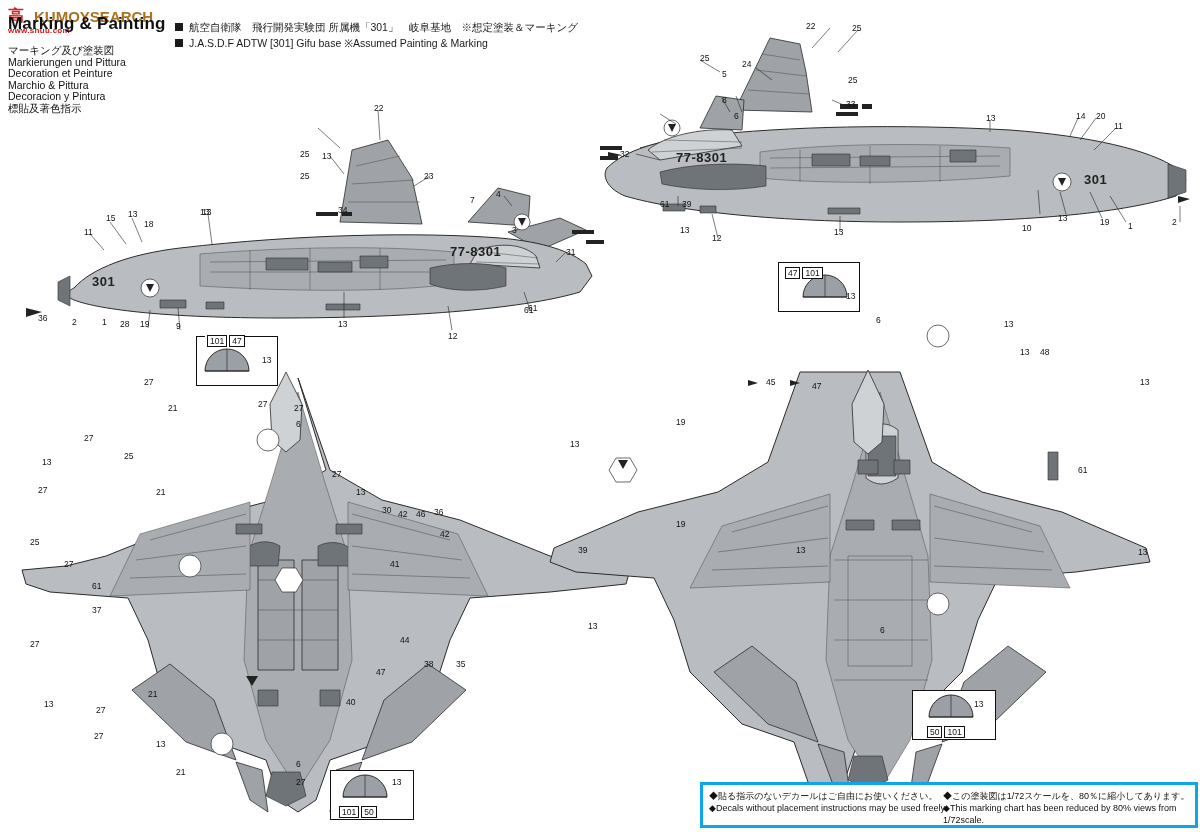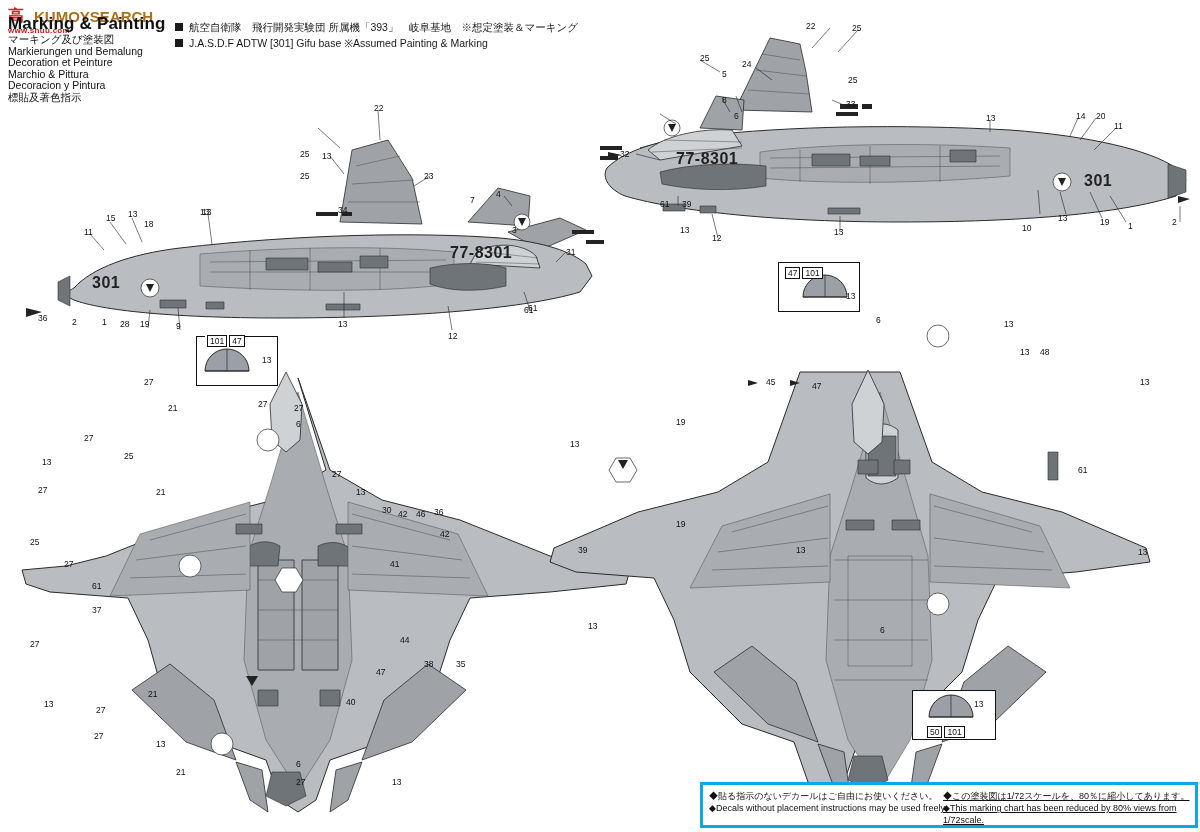--- a/index.html
+++ b/index.html
@@ -9,21 +9,21 @@
     color:#1a1a1a;position:relative;overflow:hidden;
   }
   .sheet{position:absolute;left:0;top:0;width:1200px;height:832px;}
 
   
   .title-block{position:absolute;left:8px;top:14px;width:230px;}
   .title-main{
     font-size:17px;font-weight:bold;color:#111;letter-spacing:.2px;
     line-height:19px;
   }
-  .title-list{margin-top:1px;}
+  .title-list{margin-top:12px;}
   .title-list div{
     font-size:10.5px;line-height:11.6px;color:#111;font-weight:normal;
     white-space:nowrap;
   }
   .title-list div.jp{font-size:10.5px;}
 
   
   .watermark{
     position:absolute;left:8px;top:6px;width:120px;height:30px;
     pointer-events:none;
@@ -59,64 +59,64 @@
     border:1px solid #111;padding:0 2px;background:#fff;white-space:nowrap;
   }
 
   
   .notes{
     position:absolute;left:700px;top:782px;width:492px;height:40px;
     border:3px solid #0ea5e9;background:#fff;
   }
   .notes-col{position:absolute;font-size:9px;line-height:12px;color:#111;}
   .notes-l{left:6px;top:5px;}
-  .notes-r{left:240px;top:5px;text-decoration:underline;}
+  .notes-r{left:240px;top:5px;}
 
   
   .inset{position:absolute;border:1px solid #111;background:#fff;}
   .inset .lbl{
     position:absolute;font-size:8.5px;line-height:10px;border:1px solid #111;
     background:#fff;padding:0 2px;
   }
 
   
   .code{
-    position:absolute;font-size:16px;font-weight:bold;color:#222;
+    position:absolute;font-size:13px;font-weight:bold;color:#222;
     letter-spacing:.5px;
   }
 
   svg{display:block;}
 </style>
 </head>
 <body>
 
 <div class="sheet">
 
   <div class="watermark">
     <div class="wm-red">高</div>
     <div class="wm-blue">KUMOYSEARCH</div>
     <div class="wm-sub">www.shuu.com</div>
   </div>
 
   <div class="title-block">
     <div class="title-main">Marking &amp; Painting</div>
     <div class="title-list">
       <div class="jp">マーキング及び塗装図</div>
-      <div>Markierungen und Bemalung</div>
+      <div>Markierungen und Pittura</div>
       <div>Decoration et Peinture</div>
       <div>Marchio &amp; Pittura</div>
       <div>Decoracion y Pintura</div>
       <div class="jp">標貼及著色指示</div>
     </div>
   </div>
 
   <div class="legend">
     <div class="legend-row">
       <span class="legend-sq"></span>
-      <span class="legend-tx">航空自衛隊　飛行開発実験団 所属機「393」　岐阜基地　※想定塗装＆マーキング</span>
+      <span class="legend-tx">航空自衛隊　飛行開発実験団 所属機「301」　岐阜基地　※想定塗装＆マーキング</span>
     </div>
     <div class="legend-row">
       <span class="legend-sq"></span>
       <span class="legend-tx">J.A.S.D.F ADTW [301]  Gifu base  ※Assumed Painting &amp; Marking</span>
     </div>
   </div>
 
   <svg width="1200" height="832" viewBox="0 0 1200 832" style="position:absolute;left:0;top:0">
     <defs>
       <style>
@@ -485,20 +485,30 @@
       <path d="M24,34 A22,22 0 0 1 68,34 Z" fill="#9aa0a5" stroke="#2b2b2b" stroke-width="1"></path>
       <path d="M46,12 L46,34" stroke="#2b2b2b" stroke-width=".7"></path>
       <path d="M24,34 h44" stroke="#2b2b2b" stroke-width=".9"></path>
     </svg>
     <div style="position:absolute;left:6px;top:-1px">
       <span class="numbox" style="position:relative">47</span><span class="numbox" style="position:relative;left:2px">101</span>
     </div>
   </div>
   <div class="num" style="left:846px;top:292px">13</div>
 
+  <div class="inset" style="left:330px;top:770px;width:82px;height:48px">
+    <svg width="80" height="46">
+      <path d="M12,26 A22,22 0 0 1 56,26 Z" fill="#9aa0a5" stroke="#2b2b2b" stroke-width="1"></path>
+      <path d="M34,4 L34,26" stroke="#2b2b2b" stroke-width=".7"></path>
+      <path d="M12,26 h44" stroke="#2b2b2b" stroke-width=".9"></path>
+    </svg>
+    <div style="position:absolute;left:8px;top:30px">
+      <span class="numbox" style="position:relative">101</span><span class="numbox" style="position:relative;left:2px">50</span>
+    </div>
+  </div>
   <div class="num" style="left:392px;top:778px">13</div>
 
   <div class="inset" style="left:912px;top:690px;width:82px;height:48px">
     <svg width="80" height="46">
       <path d="M16,26 A22,22 0 0 1 60,26 Z" fill="#9aa0a5" stroke="#2b2b2b" stroke-width="1"></path>
       <path d="M38,4 L38,26" stroke="#2b2b2b" stroke-width=".7"></path>
       <path d="M16,26 h44" stroke="#2b2b2b" stroke-width=".9"></path>
     </svg>
     <div style="position:absolute;left:14px;top:30px">
       <span class="numbox" style="position:relative">50</span><span class="numbox" style="position:relative;left:2px">101</span>

